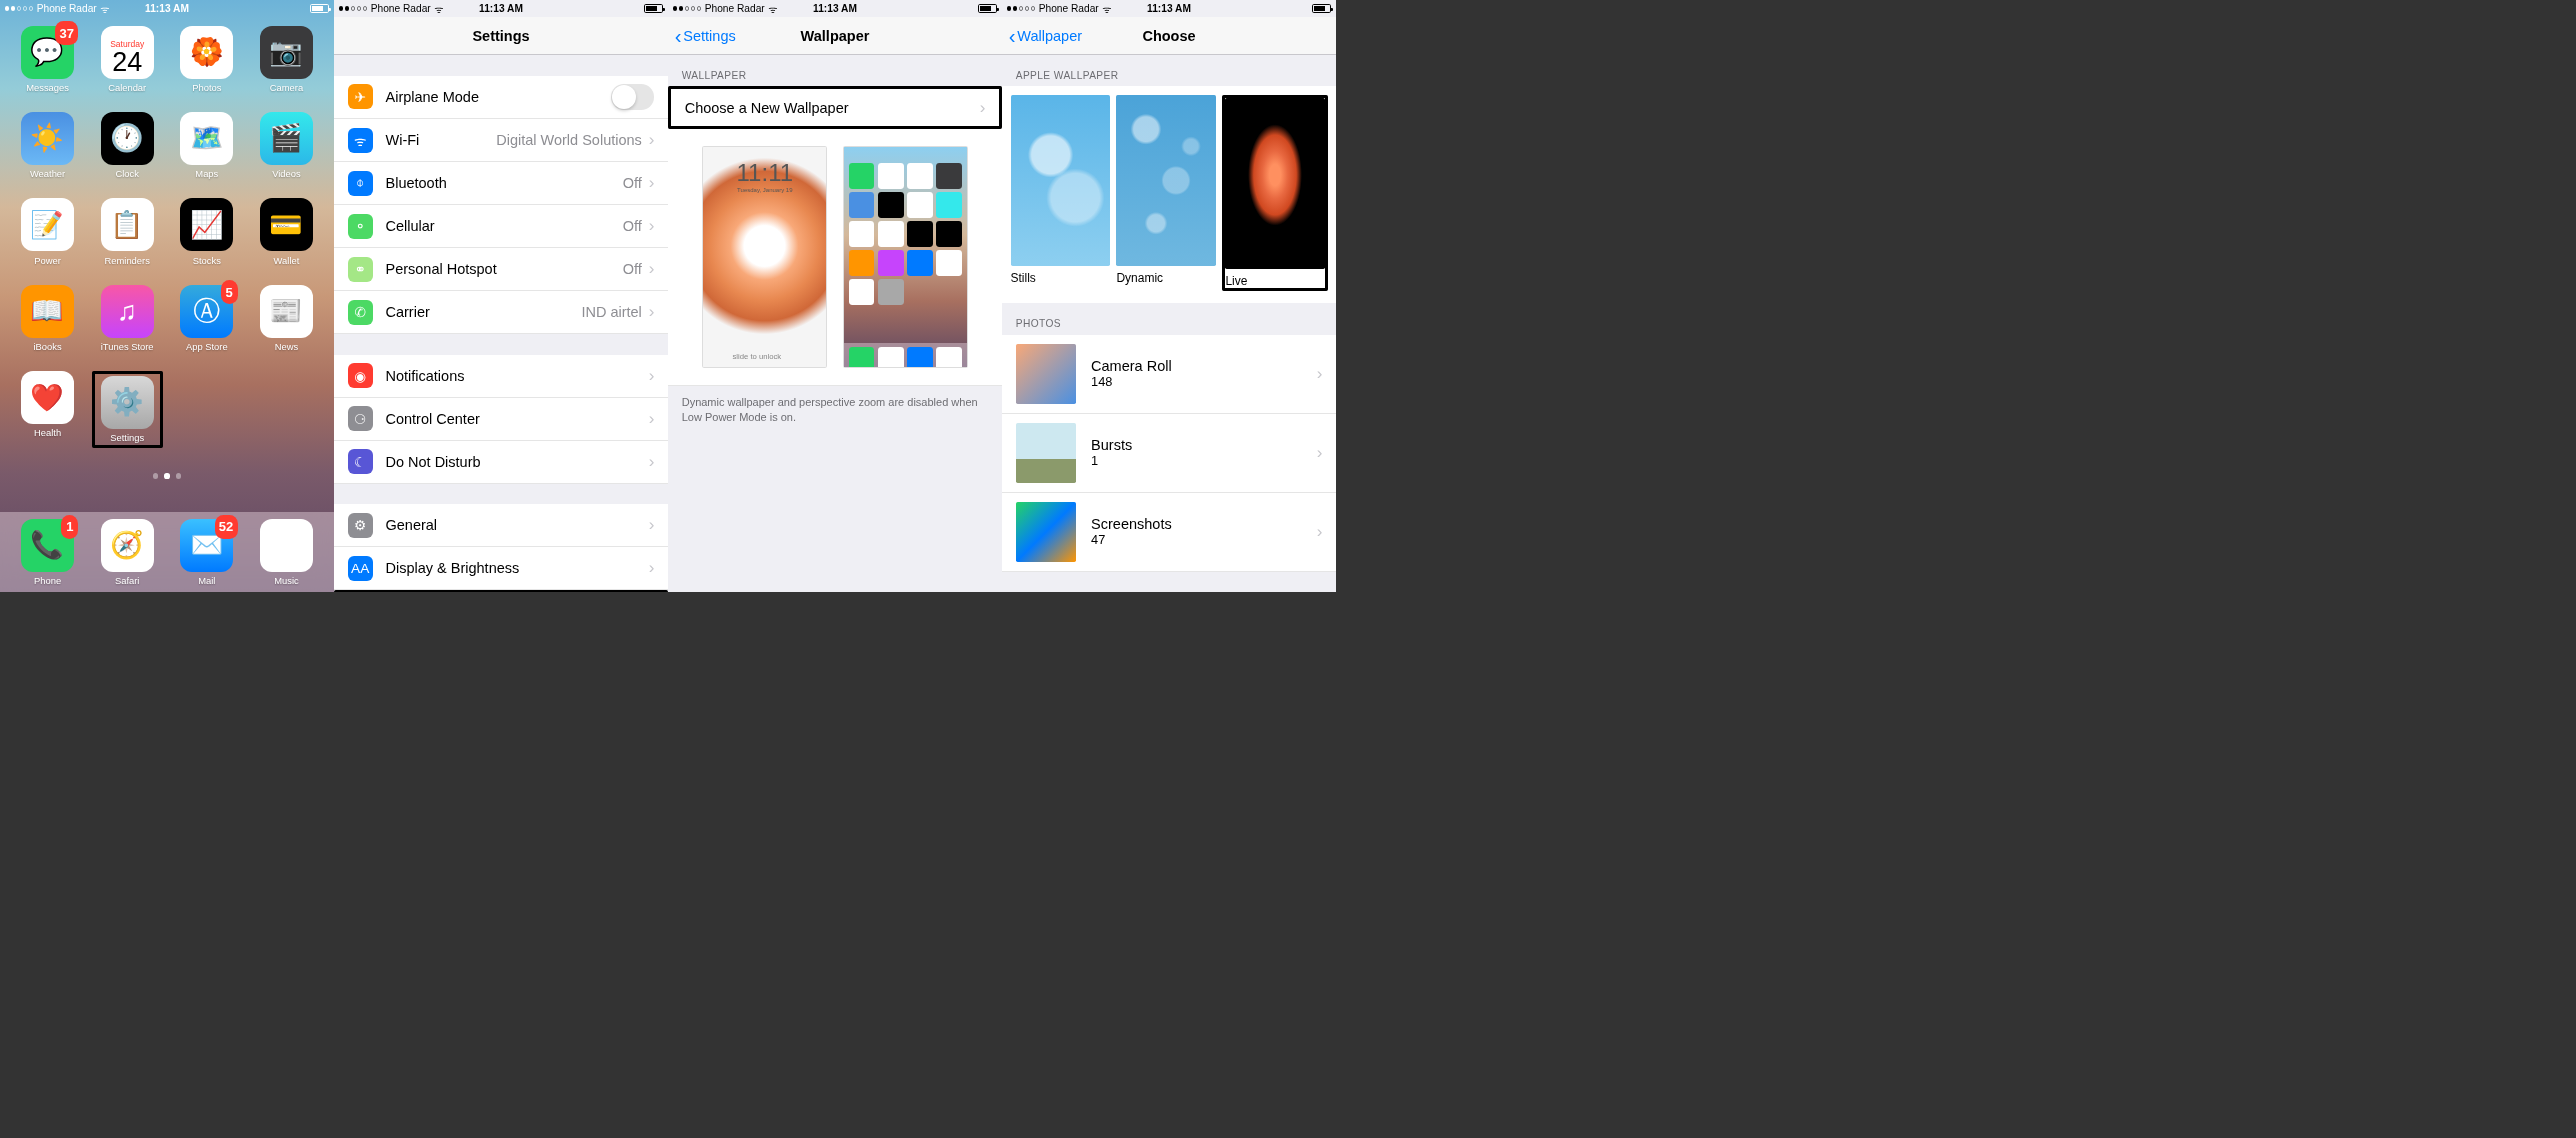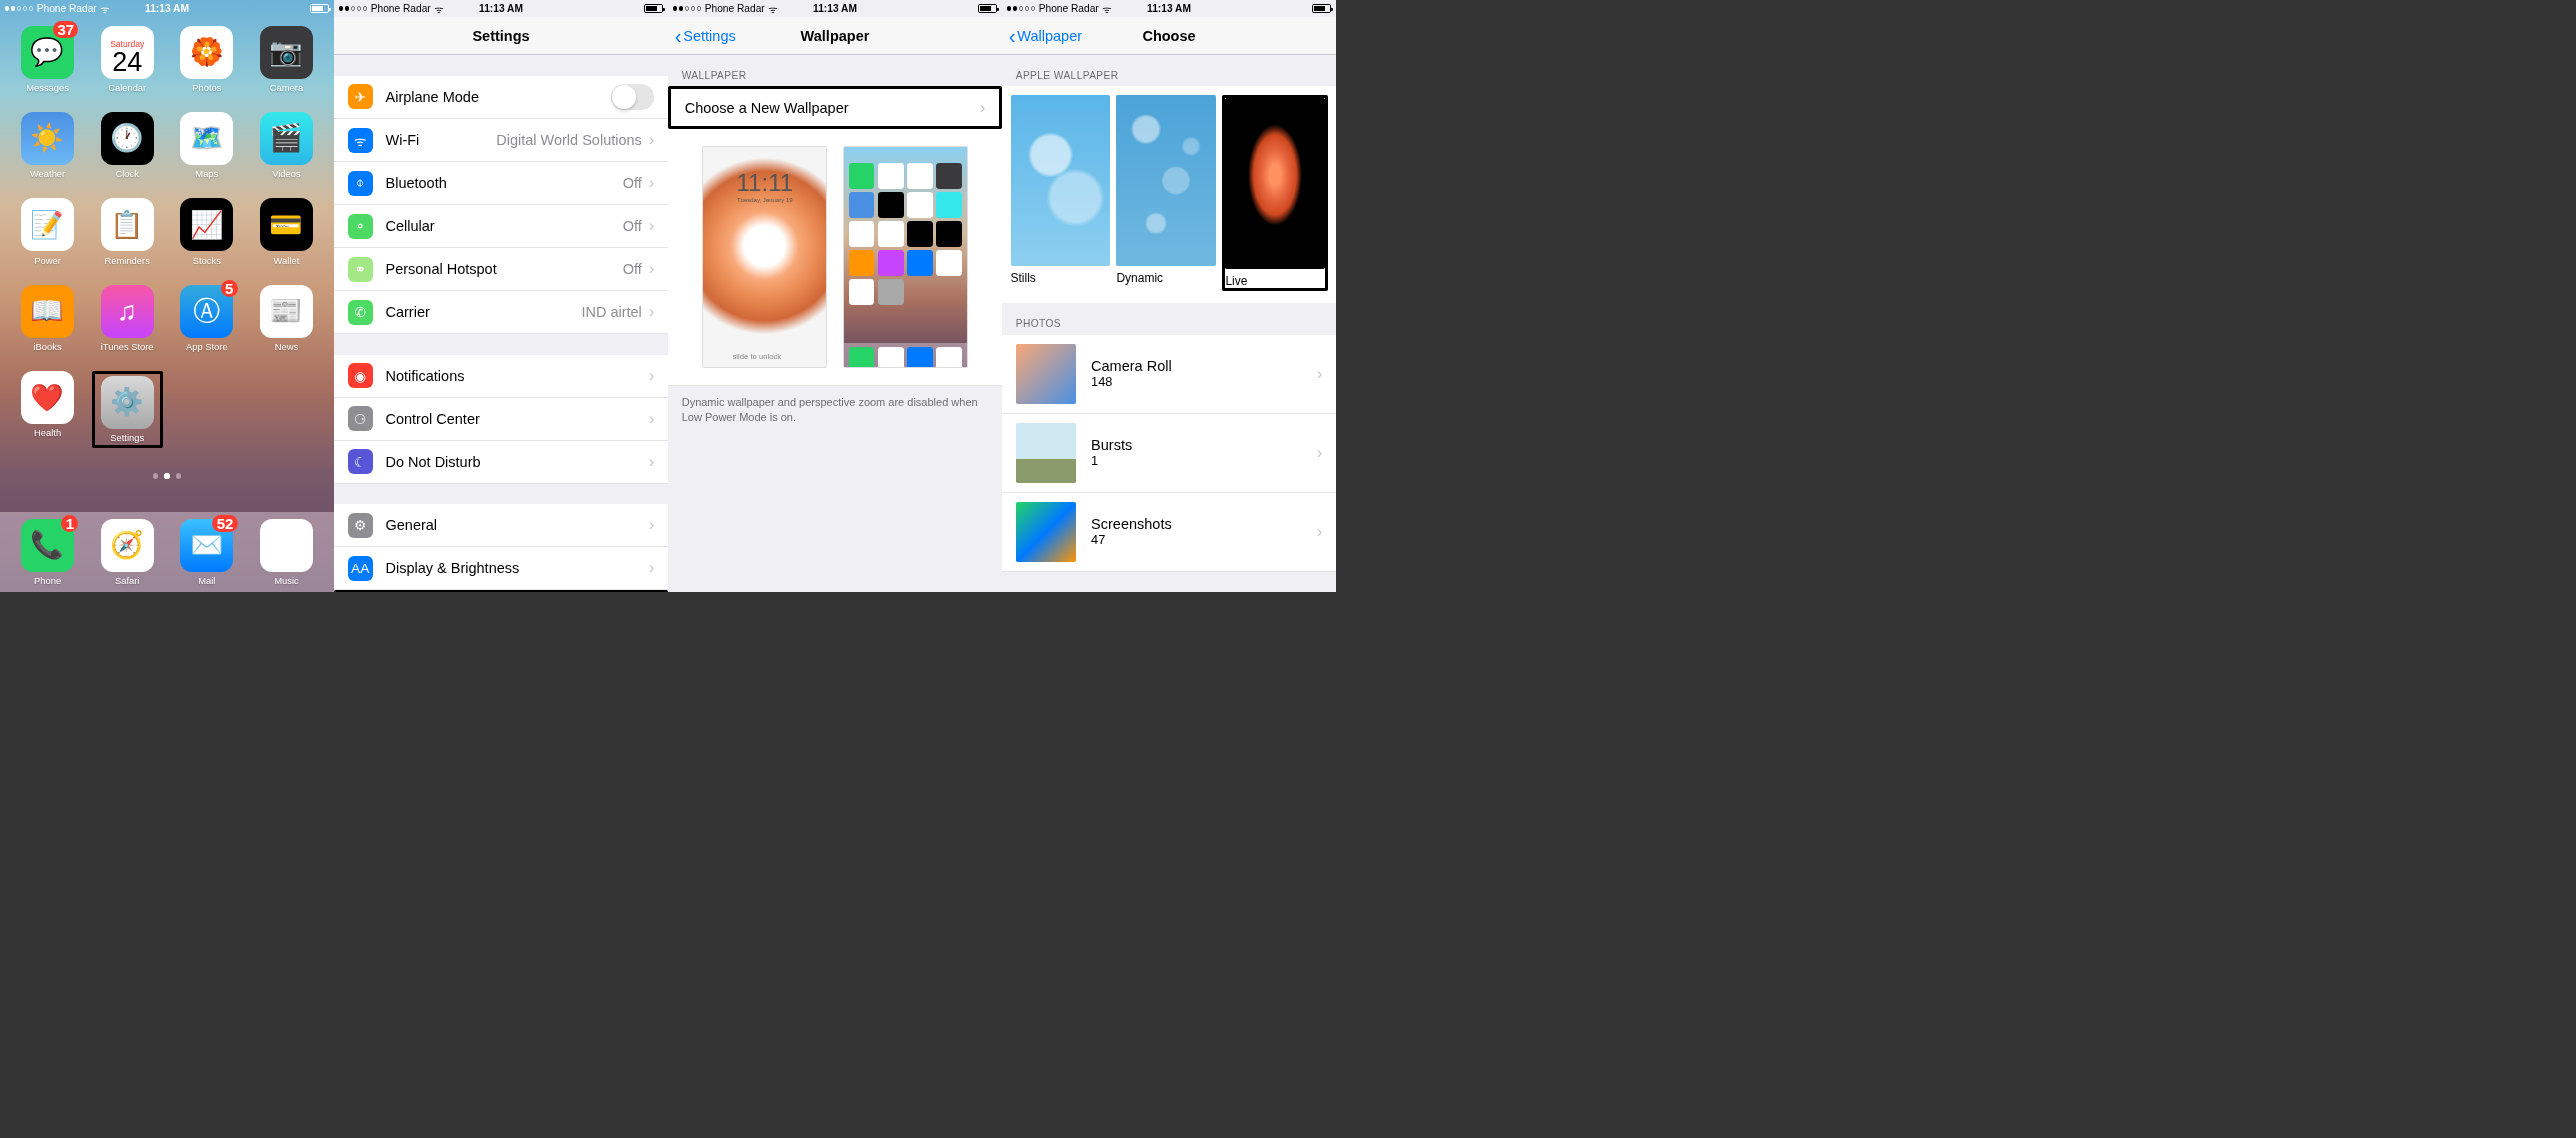--- a/index.html
+++ b/index.html
@@ -22,21 +22,21 @@
 .battery { width: 19px; height: 8.5px; border: 0.9px solid currentColor; border-radius: 1.7px; position: relative; }
 .battery::after { content: ''; position: absolute; right: -2.6px; top: 2.6px; width: 1.7px; height: 3.4px; background: currentColor; border-radius: 0 0.9px 0.9px 0; }
 .battery-fill { position: absolute; left: 0.9px; top: 0.9px; height: 5.1px; width: 65%; background: currentColor; }
 
 
 .home-bg { background: linear-gradient(180deg, #6db3d8 0%, #94ccd8 15%, #d4b89a 35%, #c89878 50%, #a87060 65%, #7a5a6a 80%, #5a4562 100%); }
 .home-grid { padding: 8.5px 12px 0; display: grid; grid-template-columns: repeat(4, 1fr); gap: 19px 8.5px; }
 .app { display: flex; flex-direction: column; align-items: center; gap: 3.4px; position: relative; }
 .app-icon { width: 53px; height: 53px; border-radius: 12px; display: flex; align-items: center; justify-content: center; font-size: 27px; color: #fff; position: relative; }
 .app-label { font-size: 9.4px; color: #fff; text-shadow: 0 0.9px 1.7px rgba(0,0,0,.3); white-space: nowrap; }
-.badge { position: absolute; top: -4.3px; right: -4.3px; min-width: 17px; height: 17px; padding: 0 4.3px; background: #ff3b30; border-radius: 8.5px; color: #fff; font-size: 15px; font-weight: 600; display: flex; align-items: center; justify-content: center; }
+.badge { position: absolute; top: -4.3px; right: -4.3px; min-width: 17px; height: 24px; padding: 0 4.3px; background: #ff3b30; border-radius: 8.5px; color: #fff; font-size: 13px; font-weight: 600; display: flex; align-items: center; justify-content: center; }
 .highlight-box { border: 3.4px solid #000; border-radius: 1.7px; padding: 1.7px; }
 .pager { display: flex; justify-content: center; gap: 6.8px; margin-top: 25.6px; }
 .pager-dot { width: 5.1px; height: 5.1px; border-radius: 50%; background: rgba(255,255,255,.4); }
 .pager-dot.active { background: #fff; }
 .dock { position: absolute; bottom: 0; left: 0; right: 0; height: 80px; background: rgba(220,200,210,.5); backdrop-filter: blur(8.5px); display: grid; grid-template-columns: repeat(4, 1fr); gap: 8.5px; padding: 6.8px 12px 0; }
 
 
 .cal-icon { background: #fff; flex-direction: column; color: #000; }
 .cal-day { font-size: 8.5px; color: #ff3b30; margin-top: 11px; }
 .cal-num { font-size: 27px; font-weight: 300; line-height: 1; }
@@ -329,21 +329,21 @@
       <span class="nav-title">Wallpaper</span>
     </div>
     <div class="section-header">WALLPAPER</div>
     <div class="row highlight-box">
       <span>Choose a New Wallpaper</span>
       <span class="chev" style="margin-left:auto">›</span>
     </div>
     <div style="background:#fff;border-bottom:0.9px solid #e5e5e5">
     <div class="wp-previews">
       <div class="wp-prev wp-fish">
-        <div style="text-align:center;padding-top:22px;color:#555">
+        <div style="text-align:center;padding-top:12px;color:#555">
           <div style="font-size:24px;font-weight:200">11:11</div>
           <div style="font-size:6px">Tuesday, January 19</div>
         </div>
         <div class="wp-slide">slide to unlock</div>
       </div>
       <div class="wp-prev" style="background:linear-gradient(180deg,#8dcff0,#d4b89a 40%,#a87060 70%,#5a4562)">
         <div class="wp-home-mini">
           <div class="mini-icon" style="background:#25d366"></div>
               <div class="mini-icon" style="background:#fff"></div>
               <div class="mini-icon" style="background:#fff"></div>

